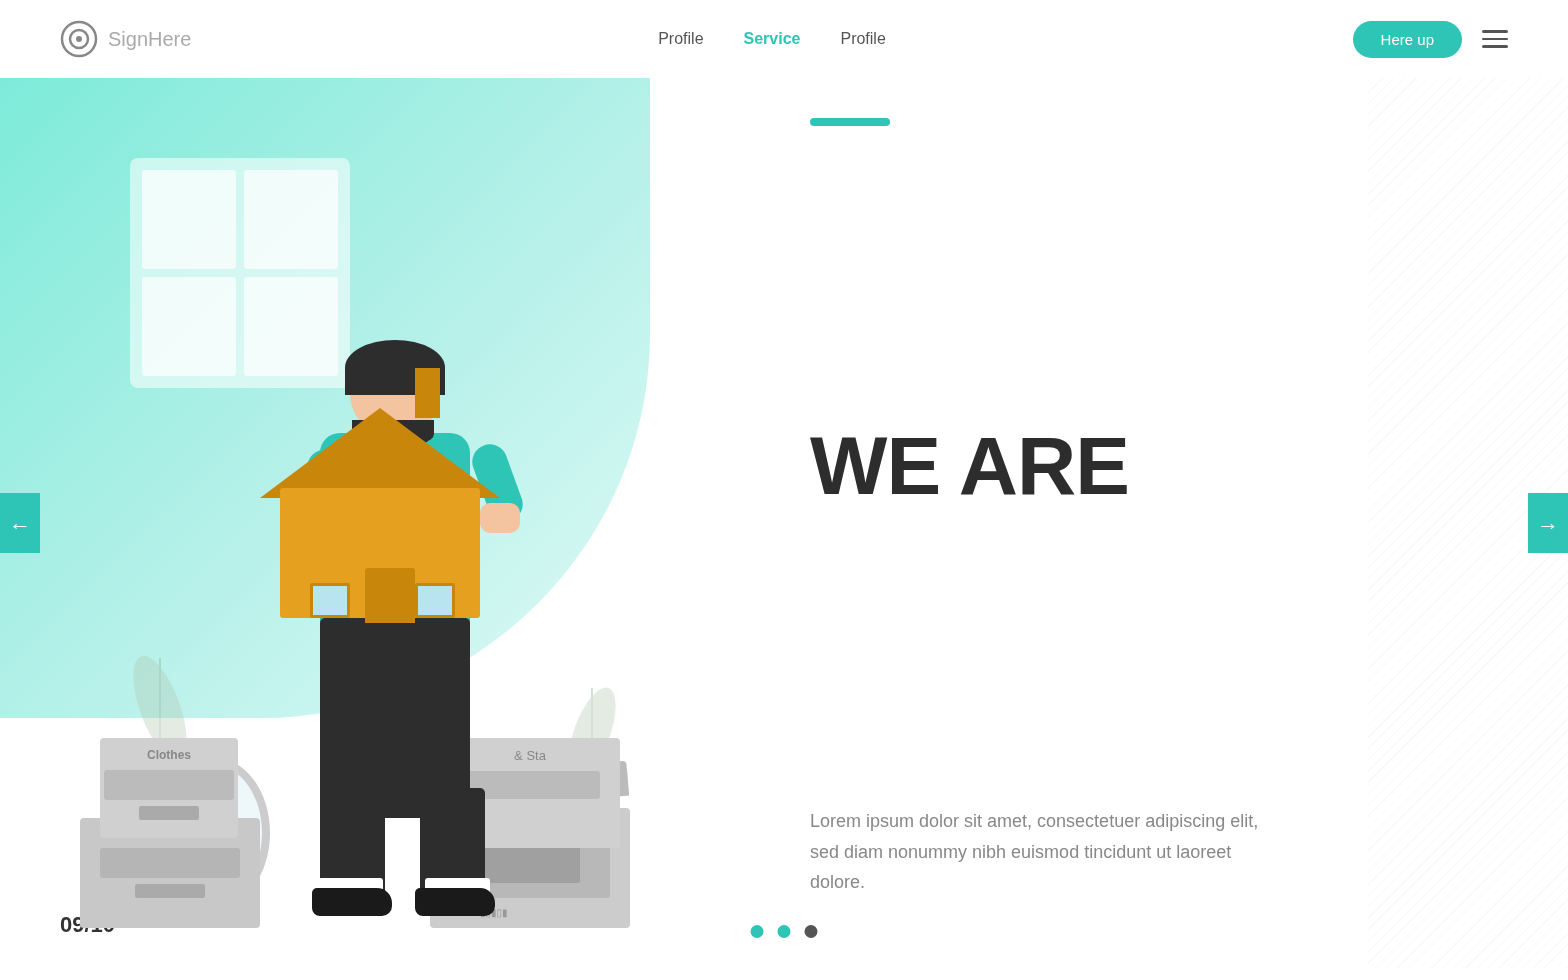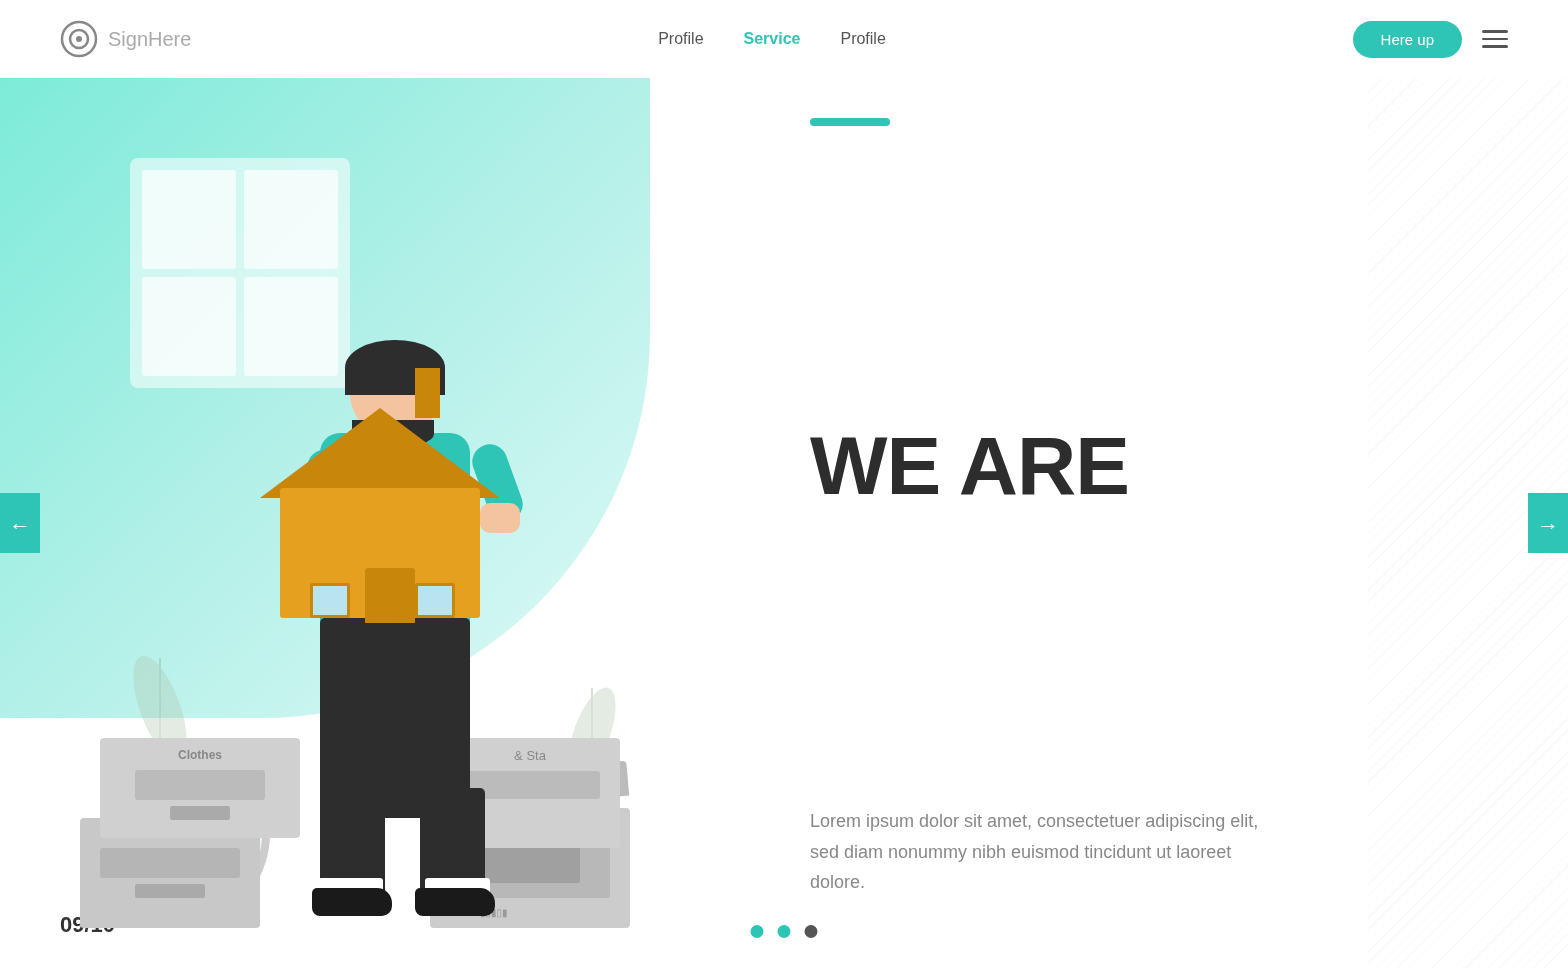--- a/index.html
+++ b/index.html
@@ -553,21 +553,21 @@
           <div class="house-window-1"></div>
           <div class="house-window-2"></div>
           <div class="house-door"></div>
         </div>
       </div>
     </div>
 
     <div class="mirror"></div>
     <div class="mirror-stand"></div>
 
-    <div style="position:absolute;bottom:130px;left:100px;width:200px;height:100px;background:#d0d0d0;border-radius:4px;z-index:4;display:flex;flex-direction:column;align-items:center;padding:10px;">
+    <div style="position:absolute;bottom:130px;left:100px;width:138px;height:100px;background:#d0d0d0;border-radius:4px;z-index:4;display:flex;flex-direction:column;align-items:center;padding:10px;">
       <div style="font-size:12px;color:#888;font-weight:600;">Clothes</div>
       <div style="margin-top:8px;width:130px;height:30px;background:#bbb;border-radius:3px;"></div>
       <div style="margin-top:6px;width:60px;height:14px;background:#aaa;border-radius:2px;"></div>
     </div>
 
     <div style="position:absolute;bottom:40px;left:80px;width:180px;height:110px;background:#c8c8c8;border-radius:4px;z-index:3;display:flex;flex-direction:column;align-items:center;padding:10px;">
       <div style="margin-top:20px;width:140px;height:30px;background:#b5b5b5;border-radius:3px;"></div>
       <div style="margin-top:6px;width:70px;height:14px;background:#aaa;border-radius:2px;"></div>
     </div>
 

